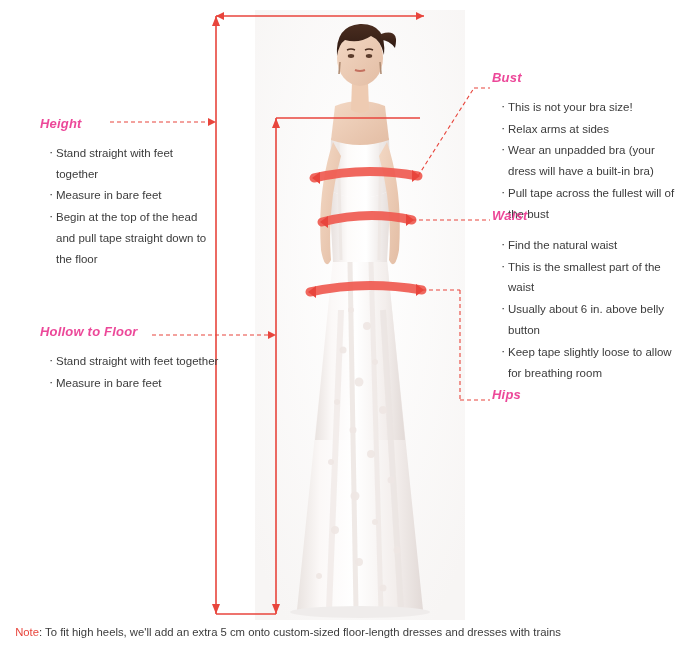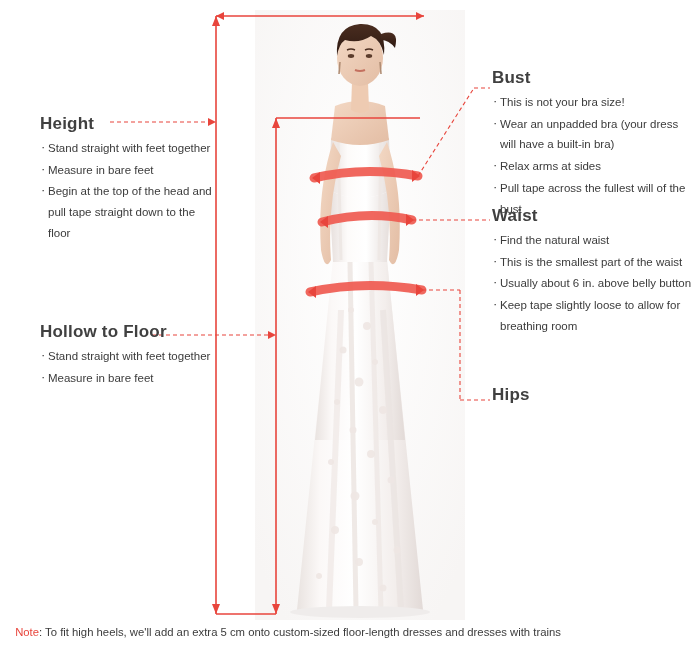--- a/index.html
+++ b/index.html
@@ -31,29 +31,30 @@
   }
 
   
   .ann {
     position: absolute;
     font-size: 11.5px;
     line-height: 20.8px;
     color: #3b3b3b;
   }
   .ann .ann-title {
-    color: #404040;
-    font-size: 17px;
+    color: #ec4899;
+    font-size: 13px;
     font-weight: bold;
     margin-bottom: 3px;
     letter-spacing: .2px;
+    font-style: italic;
   }
   .ann ul {
     list-style: none;
-    margin: 0;
+    margin: 8px;
     padding: 0;
   }
   .ann li {
     position: relative;
     padding-left: 8px;
     margin: 0 0 1px 0;
   }
   .ann li::before {
     content: "·";
     position: absolute;
@@ -253,22 +254,22 @@
     <ul>
       <li>Stand straight with feet together</li>
       <li>Measure in bare feet</li>
     </ul>
   </div>
 
   <div class="ann" id="ann-bust">
     <div class="ann-title">Bust</div>
     <ul>
       <li>This is not your bra size!</li>
+      <li>Relax arms at sides</li>
       <li>Wear an unpadded bra (your dress will have a built-in bra)</li>
-      <li>Relax arms at sides</li>
       <li>Pull tape across the fullest will of the bust</li>
     </ul>
   </div>
 
   <div class="ann" id="ann-waist">
     <div class="ann-title">Waist</div>
     <ul>
       <li>Find the natural waist</li>
       <li>This is the smallest part of the waist</li>
       <li>Usually about 6 in. above belly button</li>

